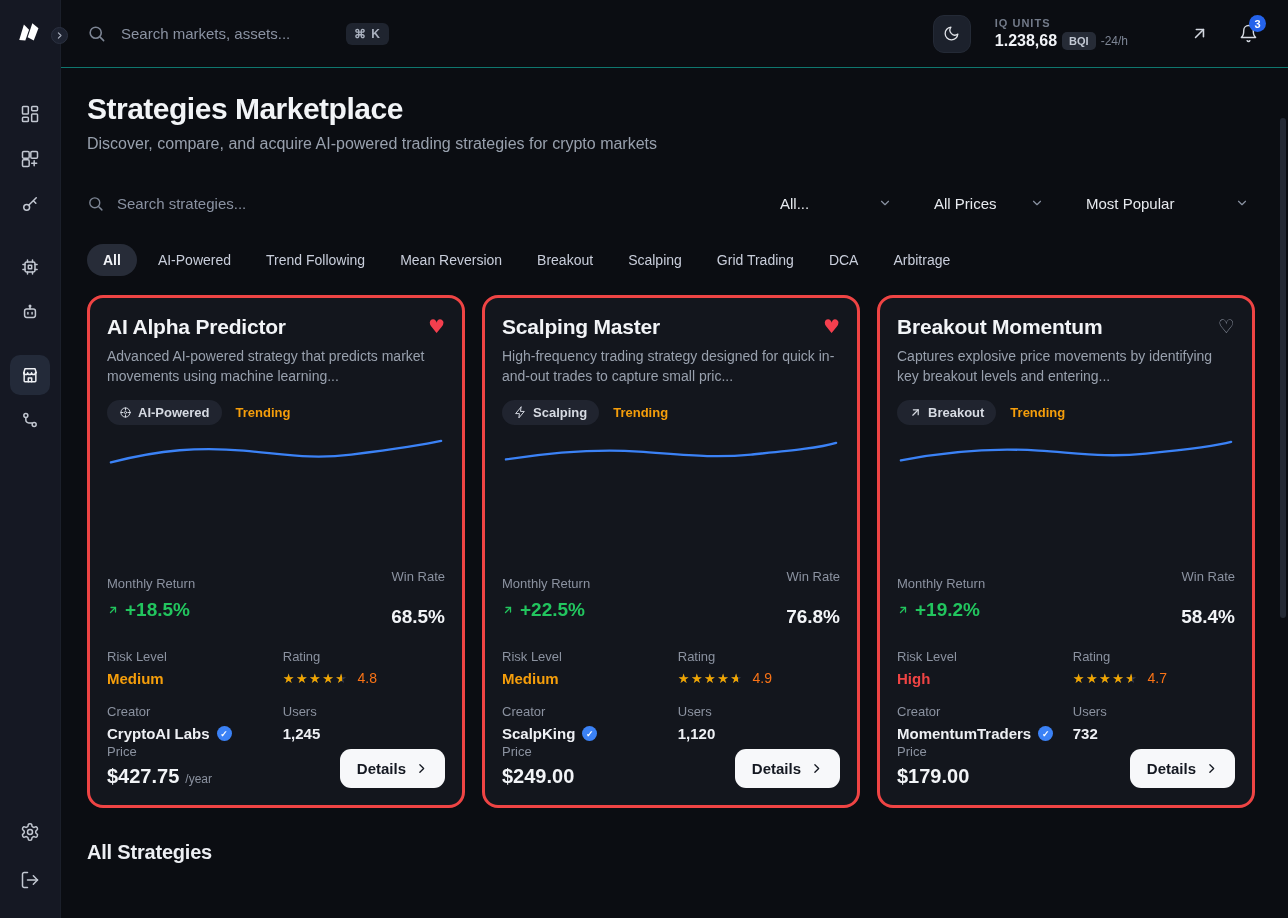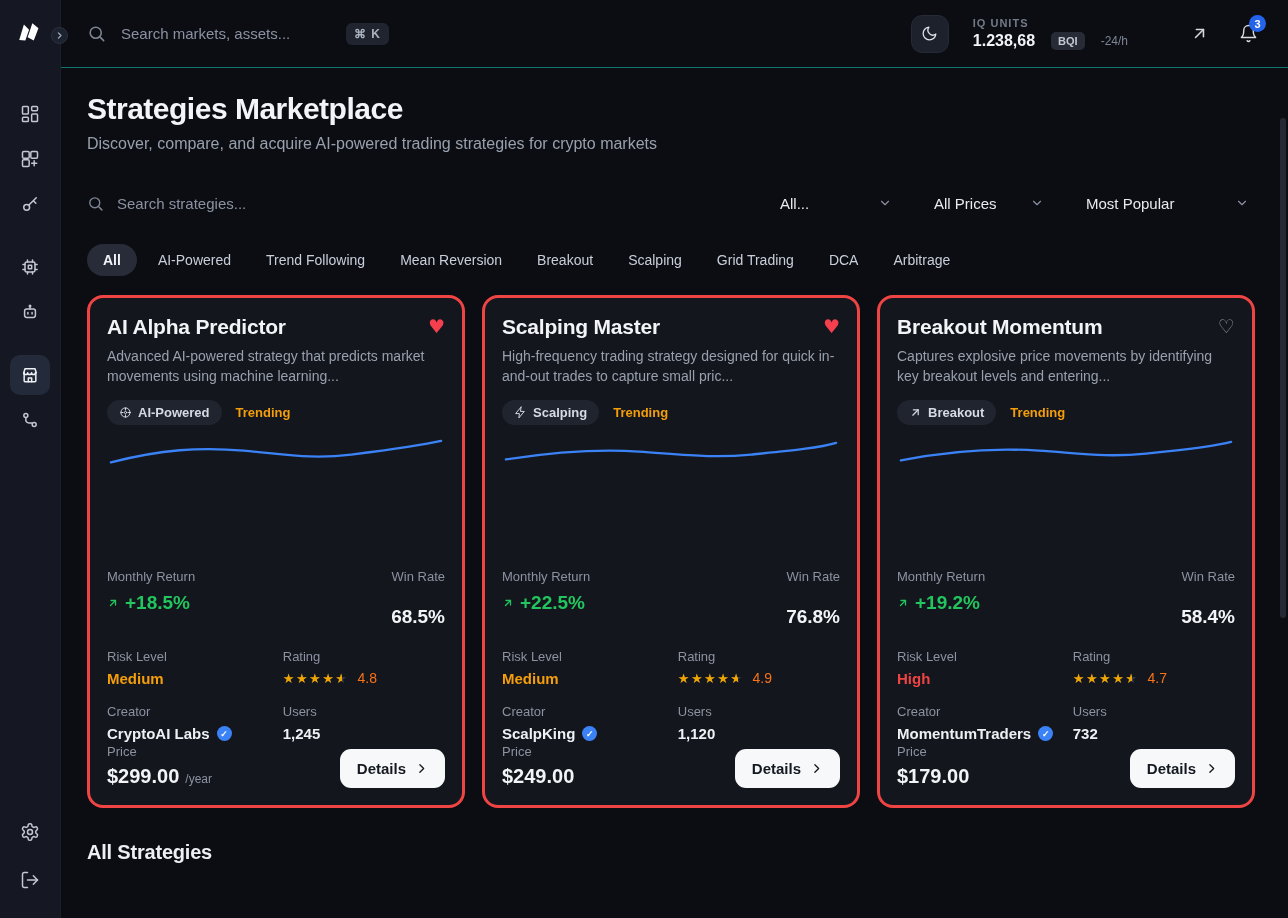--- a/index.html
+++ b/index.html
@@ -34,21 +34,21 @@
   .g-search input { background:transparent; border:none; outline:none; color:#d0d5dd; font-size:15px; width:210px;
     font-family:"Liberation Sans", sans-serif; }
   .g-search input::placeholder { color:#8a92a2; }
   .kbd { background:#1f242f; color:#aab1bf; font-size:12px; font-weight:600; border-radius:6px; padding:4px 8px; letter-spacing:1px; }
   .topbar-right { margin-left:auto; display:flex; align-items:center; }
   .mode-btn { width:38px; height:38px; border-radius:11px; background:#1c212c; border:1px solid #242a36; color:#e2e5ea;
     display:flex; align-items:center; justify-content:center; cursor:pointer; }
   .mode-btn svg { width:17px; height:17px; }
   .balance { margin-left:24px; }
   .balance-label { font-size:11px; font-weight:700; letter-spacing:1px; color:#737b8a; }
-  .balance-row { margin-top:3px; display:flex; align-items:center; gap:16px; }
+  .balance-row { margin-top:3px; display:flex; align-items:center; gap:5px; }
   .balance-value { font-size:16px; font-weight:800; color:#f1f3f7; }
   .balance-badge { background:#262b36; color:#c3c9d4; font-size:11px; font-weight:700; border-radius:5px; padding:3px 7px; }
   .balance-rate { font-size:12px; color:#7d8594; }
   .icon-btn { background:transparent; border:none; color:#d4d8e0; cursor:pointer; display:flex; align-items:center;
     justify-content:center; position:relative; }
   .icon-btn svg { width:19px; height:19px; }
   .btn-expand { margin-left:62px; }
   .btn-bell { margin-left:30px; }
   .notif-badge { position:absolute; top:-9px; right:-8px; min-width:17px; height:17px; border-radius:9px; background:#2563eb;
     color:#fff; font-size:11px; font-weight:700; display:flex; align-items:center; justify-content:center; padding:0 4px; }
@@ -89,21 +89,21 @@
     display:-webkit-box; -webkit-line-clamp:2; -webkit-box-orient:vertical; overflow:hidden; }
   .badges { margin-top:15px; display:flex; align-items:center; gap:14px; }
   .badge { display:flex; align-items:center; gap:6px; background:#20242f; border-radius:999px; padding:5px 12px;
     font-size:13px; font-weight:600; color:#d6dae2; }
   .badge svg { width:13px; height:13px; }
   .tag-trending { font-size:13px; font-weight:700; color:#f59e0b; }
   .chart { margin-top:11px; height:118px; }
   .chart svg { width:100%; height:100%; display:block; }
   .chart path { stroke:#3b82f6; stroke-width:2.4; fill:none; stroke-linecap:round; }
 
-  .stats-top { margin-top:14px; display:flex; align-items:flex-start; justify-content:space-between; }
+  .stats-top { margin-top:14px; display:flex; align-items:center; justify-content:space-between; }
   .lbl { font-size:13px; color:#8b92a0; }
   .ret-val { margin-top:7px; display:flex; align-items:center; gap:6px; font-size:19px; font-weight:700; color:#22c55e; }
   .ret-val svg { width:12px; height:12px; }
   .win-cell { text-align:right; }
   .win-val { margin-top:21px; font-size:19px; font-weight:700; color:#f2f4f7; }
 
   .stats-grid { margin-top:19px; display:grid; grid-template-columns:52% 48%; row-gap:15px; }
   .stat-val { margin-top:5px; }
   .risk-val { font-size:15px; font-weight:700; }
   .rating-val { display:flex; align-items:center; gap:9px; }
@@ -370,21 +370,21 @@
             </div>
             <div>
               <span class="lbl">Users</span>
               <div class="stat-val users-val">1,245</div>
             </div>
           </div>
           <div class="price-row">
             <div>
               <span class="lbl">Price</span>
               <div class="price-line">
-                <span class="price-val">$299.00</span>
+                <span class="price-val">$427.75</span>
                 <span class="price-period">/year</span>
               </div>
             </div>
             <button class="details-btn">
               <span>Details</span>
               <svg viewBox="0 0 24 24" fill="none" stroke="currentColor" stroke-width="2.4" stroke-linecap="round" stroke-linejoin="round">
                   <path d="M9 5l7 7-7 7"></path>
                 </svg>
             </button>
           </div>

